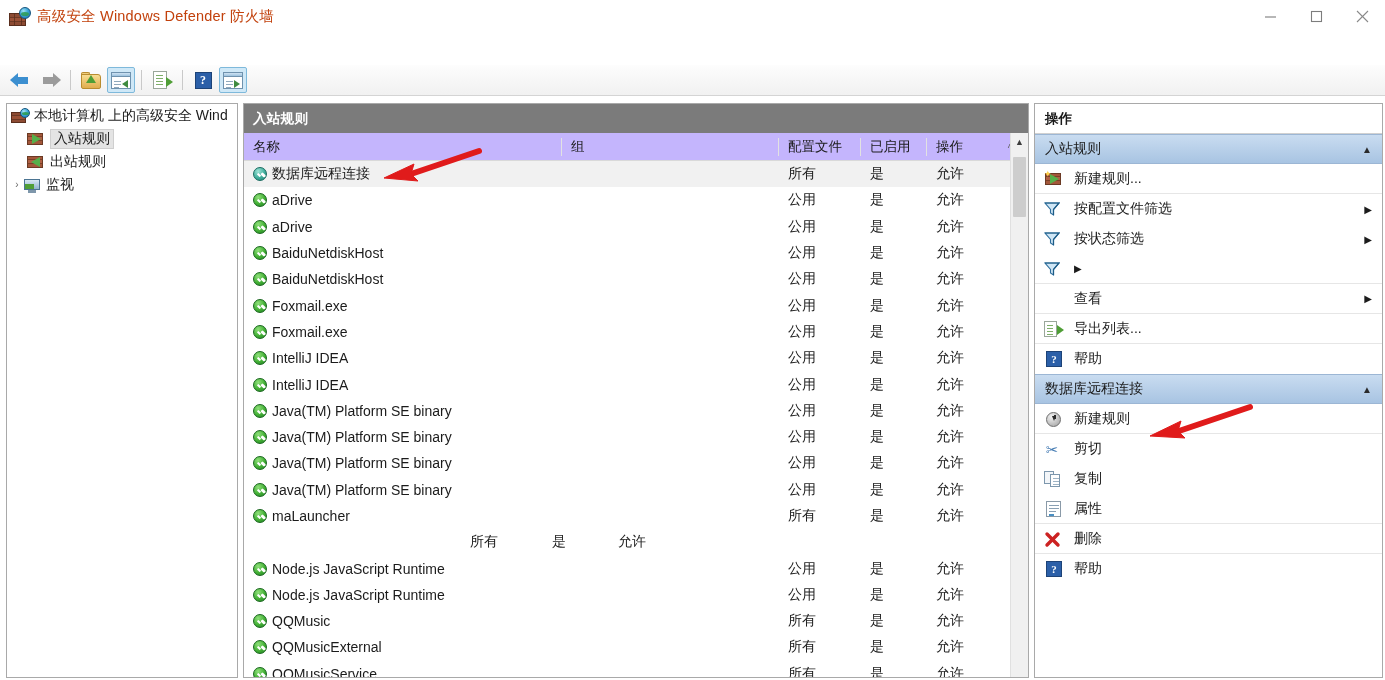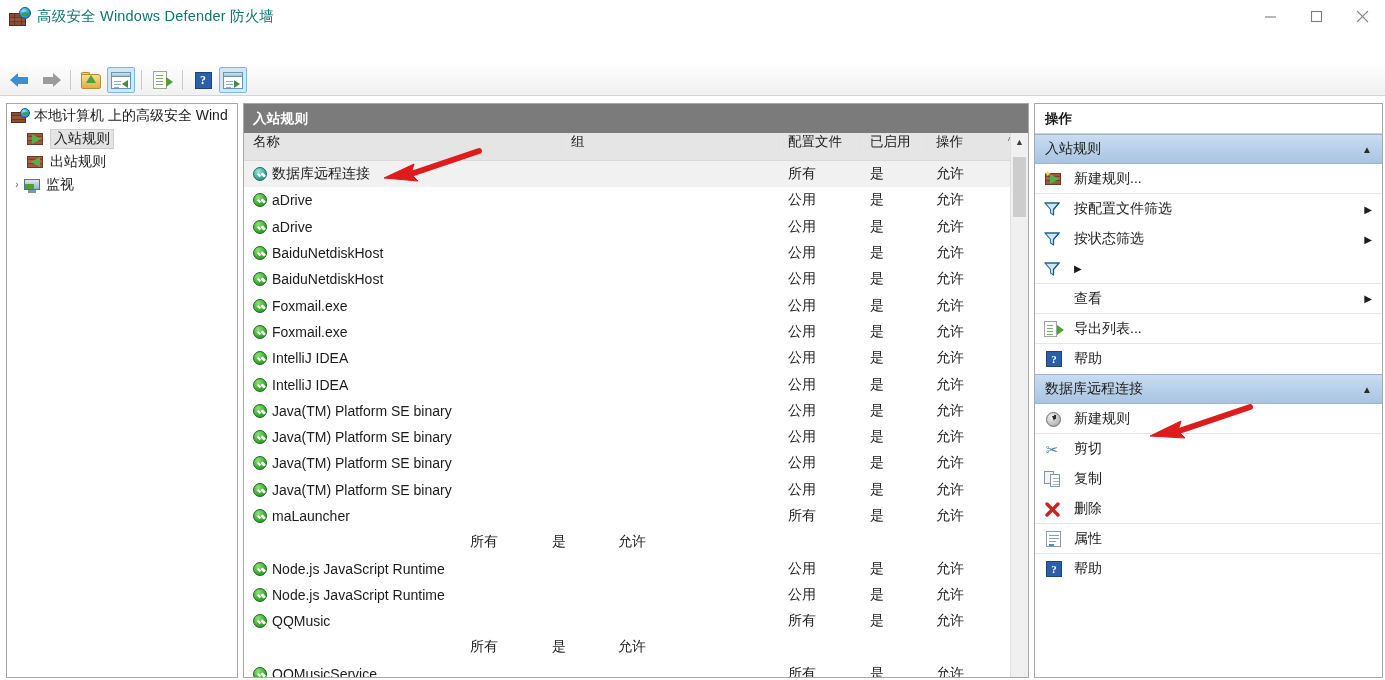--- a/index.html
+++ b/index.html
@@ -50,21 +50,21 @@
     width: 12px; height: 12px; border-radius: 50%;
     background: radial-gradient(circle at 35% 30%, #9fe0f5 0%, #3aa5d8 45%, #1b6ea8 100%);
     border: 1px solid #14557f;
   }
   .globe::after {
     content: ""; position: absolute; left: 1px; top: 4px;
     width: 8px; height: 4px; border-radius: 50%;
     background: #2f9c52; opacity: .85;
   }
   .title-text {
-    font-size: 14.5px; color: #0f766e; white-space: nowrap;
+    font-size: 14.5px; color: #c2410c; white-space: nowrap;
     letter-spacing: .2px;
   }
   .win-buttons { position: absolute; right: 0; top: 0; display: flex; height: 33px; }
   .win-btn {
     width: 46px; height: 33px; display: flex; align-items: center; justify-content: center;
   }
   .win-btn svg { display: block; }
   .win-btn.close svg { stroke: #8a8a8a; }
 
   
@@ -253,22 +253,22 @@
   .pane-list {
     position: absolute; left: 243px; top: 103px; width: 786px; bottom: 2px;
     border: 1px solid #a9a9a9; background: #ffffff; overflow: hidden;
   }
   .list-caption {
     height: 29px; background: #7b7b7b; color: #ffffff;
     display: flex; align-items: center; padding-left: 9px;
     font-size: 13.5px; font-weight: bold; letter-spacing: .3px;
   }
   .list-header {
-    display: flex; height: 28px; background: #e5e5e5;
-    border-bottom: 1px solid #d9d9d9; align-items: flex-start;
+    display: flex; height: 28px; background: #c4b5fd;
+    border-bottom: 1px solid #d9d9d9; align-items: center;
   }
   .hcell {
     display: flex; align-items: center; font-size: 13.5px; color: #1b1b1b;
     border-right: 1px solid #e2e2e2; padding-left: 9px; white-space: nowrap;
   }
   .hcell.c-name { width: 318px; }
   .hcell.c-group { width: 217px; }
   .hcell.c-profile { width: 82px; }
   .hcell.c-enabled { width: 66px; }
   .hcell.c-action { width: 65px; border-right: none; }
@@ -749,20 +749,24 @@
           <div class="cell c-name">
             <span class="shield"></span>
             <span>QQMusic</span>
           </div>
           <div class="cell c-group"></div>
           <div class="cell c-profile">所有</div>
           <div class="cell c-enabled">是</div>
           <div class="cell c-action">允许</div>
         </div>
         <div class="row">
+          <div class="cell c-name">
+            <span class="shield"></span>
+            <span>QQMusicExternal</span>
+          </div>
           <div class="cell c-group"></div>
           <div class="cell c-profile">所有</div>
           <div class="cell c-enabled">是</div>
           <div class="cell c-action">允许</div>
         </div>
         <div class="row">
           <div class="cell c-name">
             <span class="shield"></span>
             <span>QQMusicService</span>
           </div>
@@ -861,39 +865,39 @@
             <span class="p1"></span>
             <span class="p2">
               <i></i>
               <i></i>
               <i></i>
             </span>
           </span>
           <span class="act-label">复制</span>
         </div>
         <div class="act-item divider">
-          <span class="act-ic"><svg width="17" height="17" viewBox="0 0 17 17" style="margin-top:1px">
-              <g stroke="#cc2222" stroke-width="3.4" stroke-linecap="round">
-                <line x1="3" y1="3" x2="14" y2="14"></line>
-                <line x1="14" y1="3" x2="3" y2="14"></line>
-              </g>
-            </svg></span>
-          <span class="act-label">删除</span>
-        </div>
-        <div class="act-item divider">
           <span class="act-ic ic-propwrap">
             <span class="ic-prop">
               <i></i>
               <i></i>
               <i></i>
               <span class="blue"></span>
             </span>
           </span>
           <span class="act-label">属性</span>
         </div>
+        <div class="act-item divider">
+          <span class="act-ic"><svg width="17" height="17" viewBox="0 0 17 17" style="margin-top:1px">
+              <g stroke="#cc2222" stroke-width="3.4" stroke-linecap="round">
+                <line x1="3" y1="3" x2="14" y2="14"></line>
+                <line x1="14" y1="3" x2="3" y2="14"></line>
+              </g>
+            </svg></span>
+          <span class="act-label">删除</span>
+        </div>
         <div class="act-item">
           <span class="act-ic">
             <span class="ic-help2">?</span>
           </span>
           <span class="act-label">帮助</span>
         </div>
       </div>
   </div>
 
   <div class="annot" style="left:378px; top:148px; width:110px; height:42px;">

